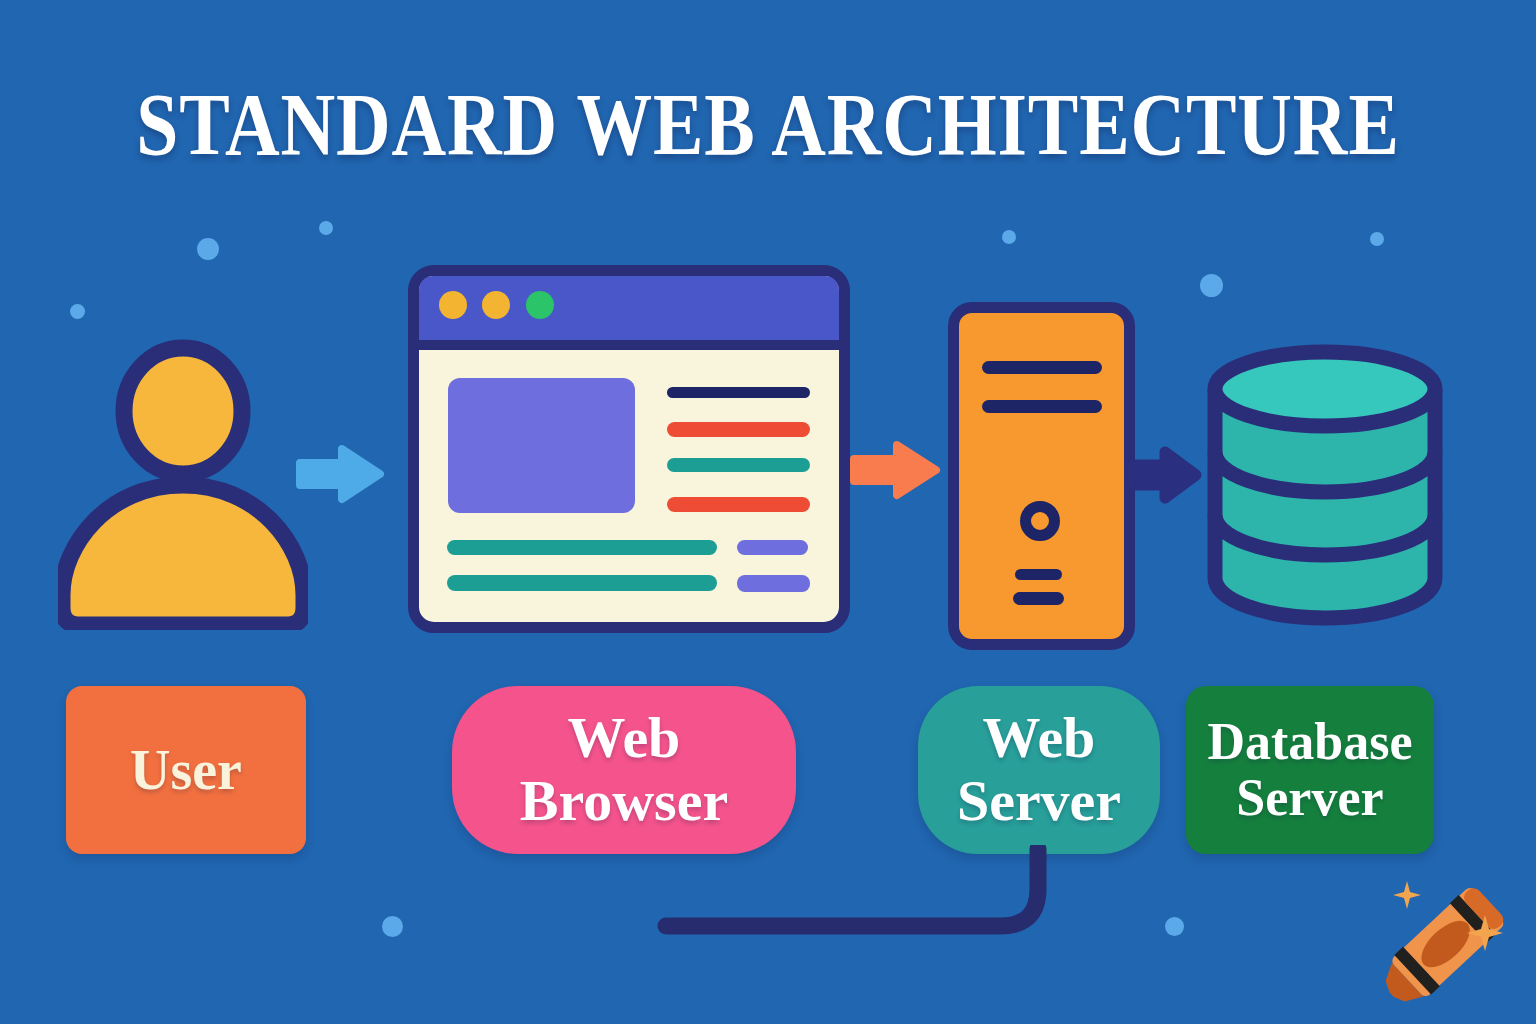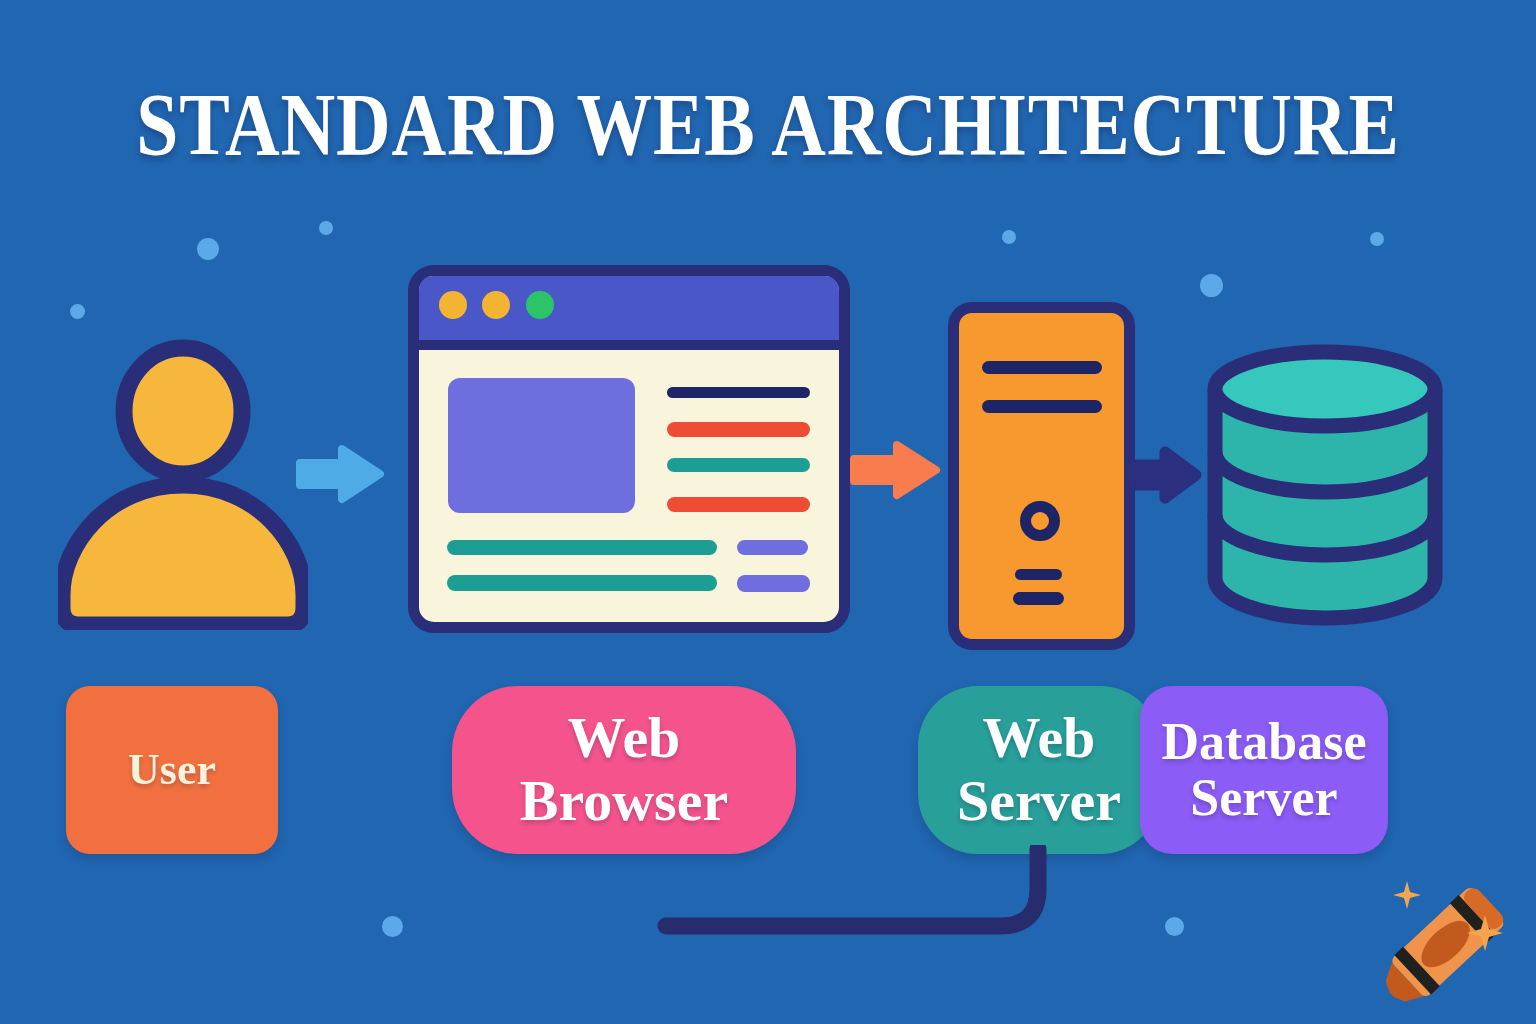--- a/index.html
+++ b/index.html
@@ -20,24 +20,24 @@
   }
   
   .pill{
     position:absolute; top:686px; height:168px;
     display:flex; align-items:center; justify-content:center;
     color:#FFFFFF; font-weight:bold; text-align:center;
     white-space:pre-line; line-height:1.08;
     text-shadow:0 3px 4px rgba(20,20,70,0.22);
     box-shadow:0 5px 10px rgba(10,20,60,0.18);
   }
-  .pill-user    {left:66px;  width:212px; background:#F2703F; border-radius:24px; font-size:44px; color:#FAF3DC;}
+  .pill-user    {left:66px;  width:240px; background:#F2703F; border-radius:16px; font-size:56px; color:#FAF3DC;}
   .pill-browser {left:452px; width:344px; background:#F4548B; border-radius:66px; font-size:58px;}
   .pill-server  {left:918px; width:242px; background:#289F99; border-radius:60px; font-size:58px;}
-  .pill-db      {left:1140px;width:248px; background:#8b5cf6; border-radius:32px; font-size:52px;}
+  .pill-db      {left:1186px;width:248px; background:#15803d; border-radius:20px; font-size:52px;}
   
   .browser{
     position:absolute; left:408px; top:265px; width:442px; height:368px;
     background:#F9F4DC; border:11px solid #2A2E78; border-radius:26px;
     box-sizing:border-box;
   }
   .browser-topbar{
     position:absolute; left:0; top:0; width:420px; height:64px;
     background:#4A57C8; border-bottom:10px solid #2A2E78;
     border-radius:14px 14px 0 0;

